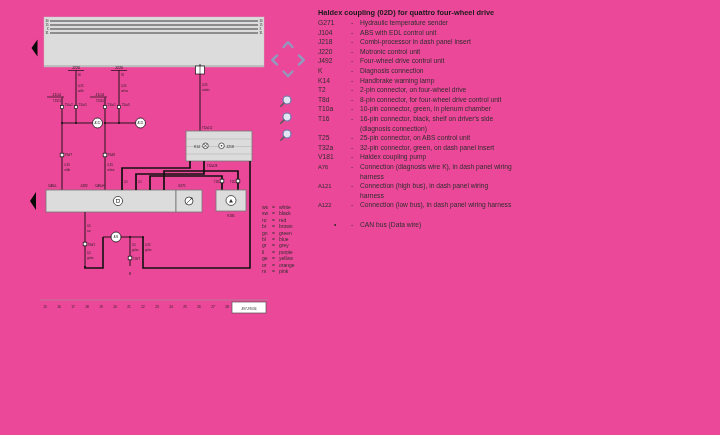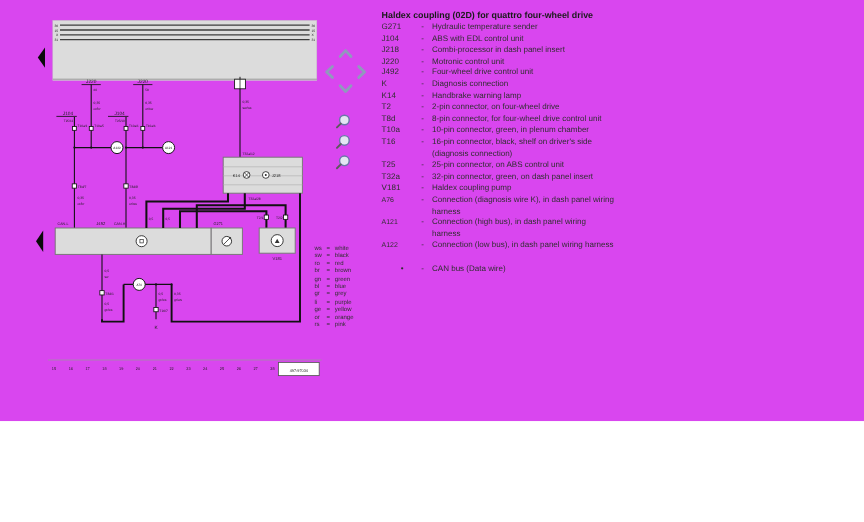--- a/index.html
+++ b/index.html
@@ -1,16 +1,16 @@
 <!DOCTYPE html>
 <html><head>
 <meta charset="utf-8">
 <style>
   html,body{margin:0;padding:0;background:#fff;}
-  .stage{position:relative;width:720px;height:351px;background:#d946ef;overflow:hidden;
+  .stage{position:relative;width:720px;height:435px;background:#ec4899;overflow:hidden;
          font-family:"Liberation Sans","DejaVu Sans",sans-serif;color:#2b2b2b;}
   svg{font-family:"Liberation Sans","DejaVu Sans",sans-serif;}
   svg text{fill:#1f1f1f;}
   .t26{font-size:2.6px;} .t28{font-size:2.8px;} .t3{font-size:3px;}
   .t32{font-size:3.2px;} .t34{font-size:3.4px;} .t35{font-size:3.5px;} .t4{font-size:4px;}
   .legend{position:absolute;left:318px;top:8px;width:398px;}
   .legend-title{font-size:7.4px;font-weight:bold;line-height:10px;color:#1a1a1a;}
   .lrow{display:flex;align-items:flex-start;line-height:9.6px;font-size:6.7px;color:#2e2e2e;}
   .lrow .code{width:33px;flex:none;}
   .lrow .code.sub{font-size:5.8px;padding-top:1px;}

